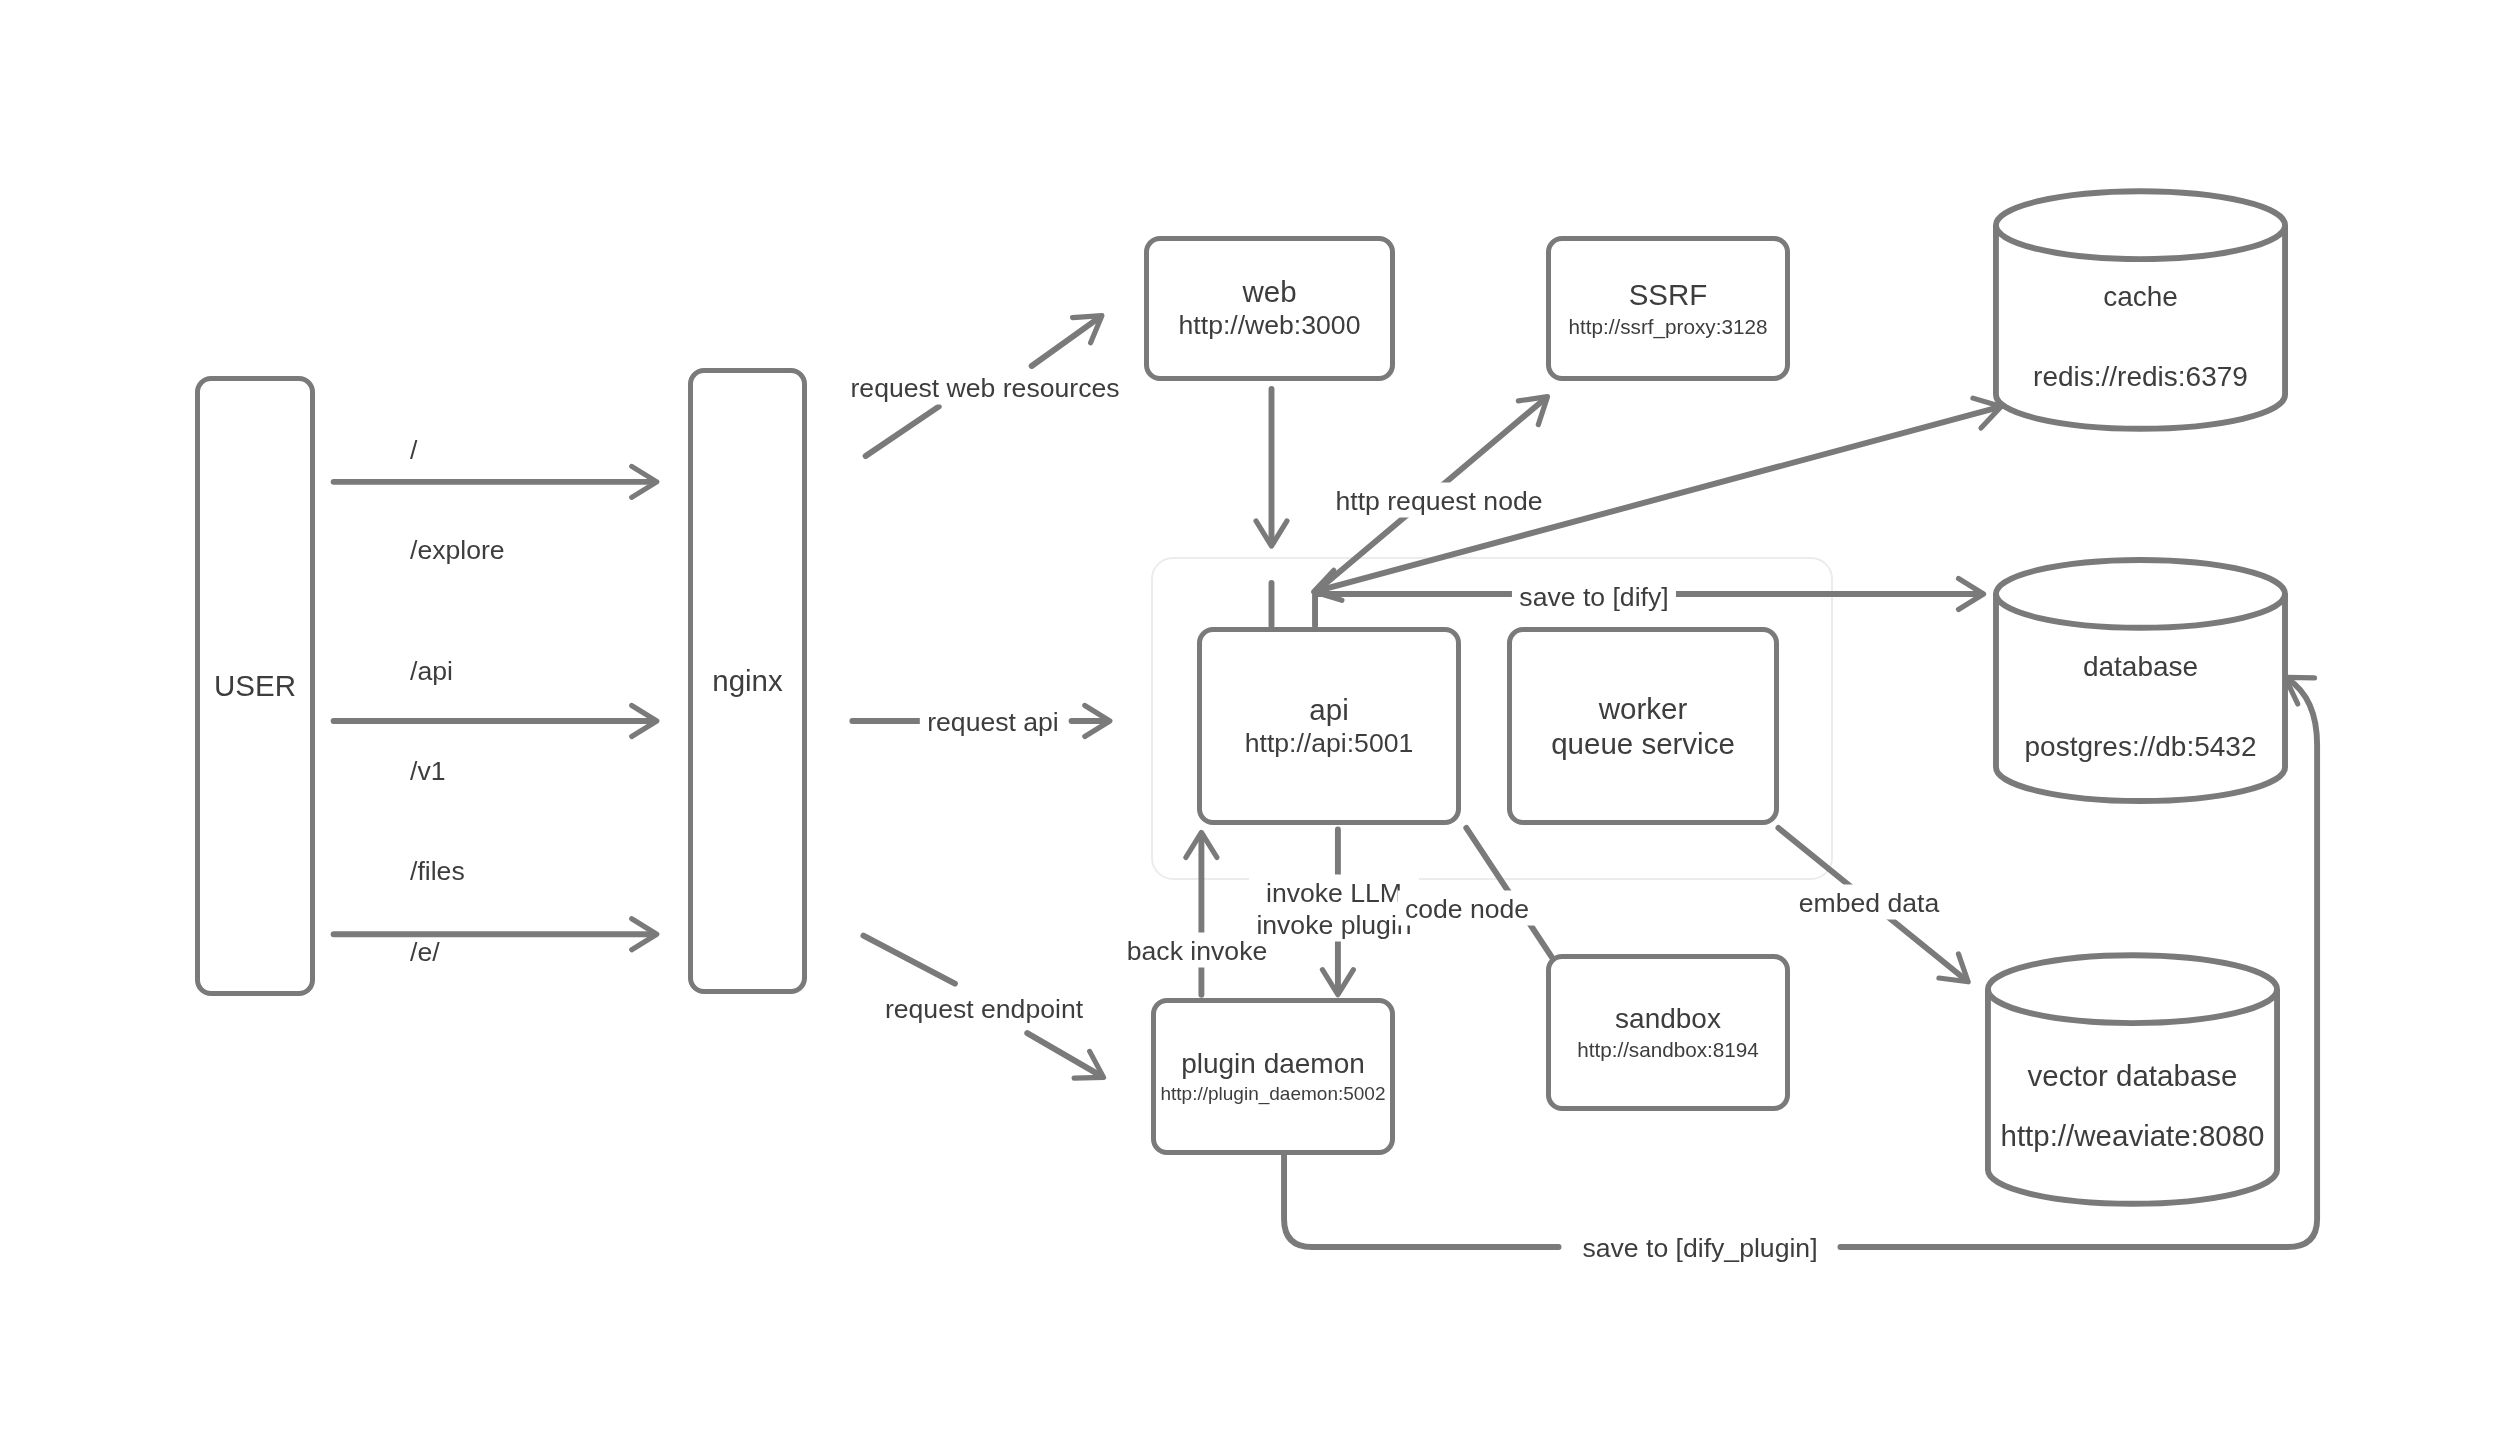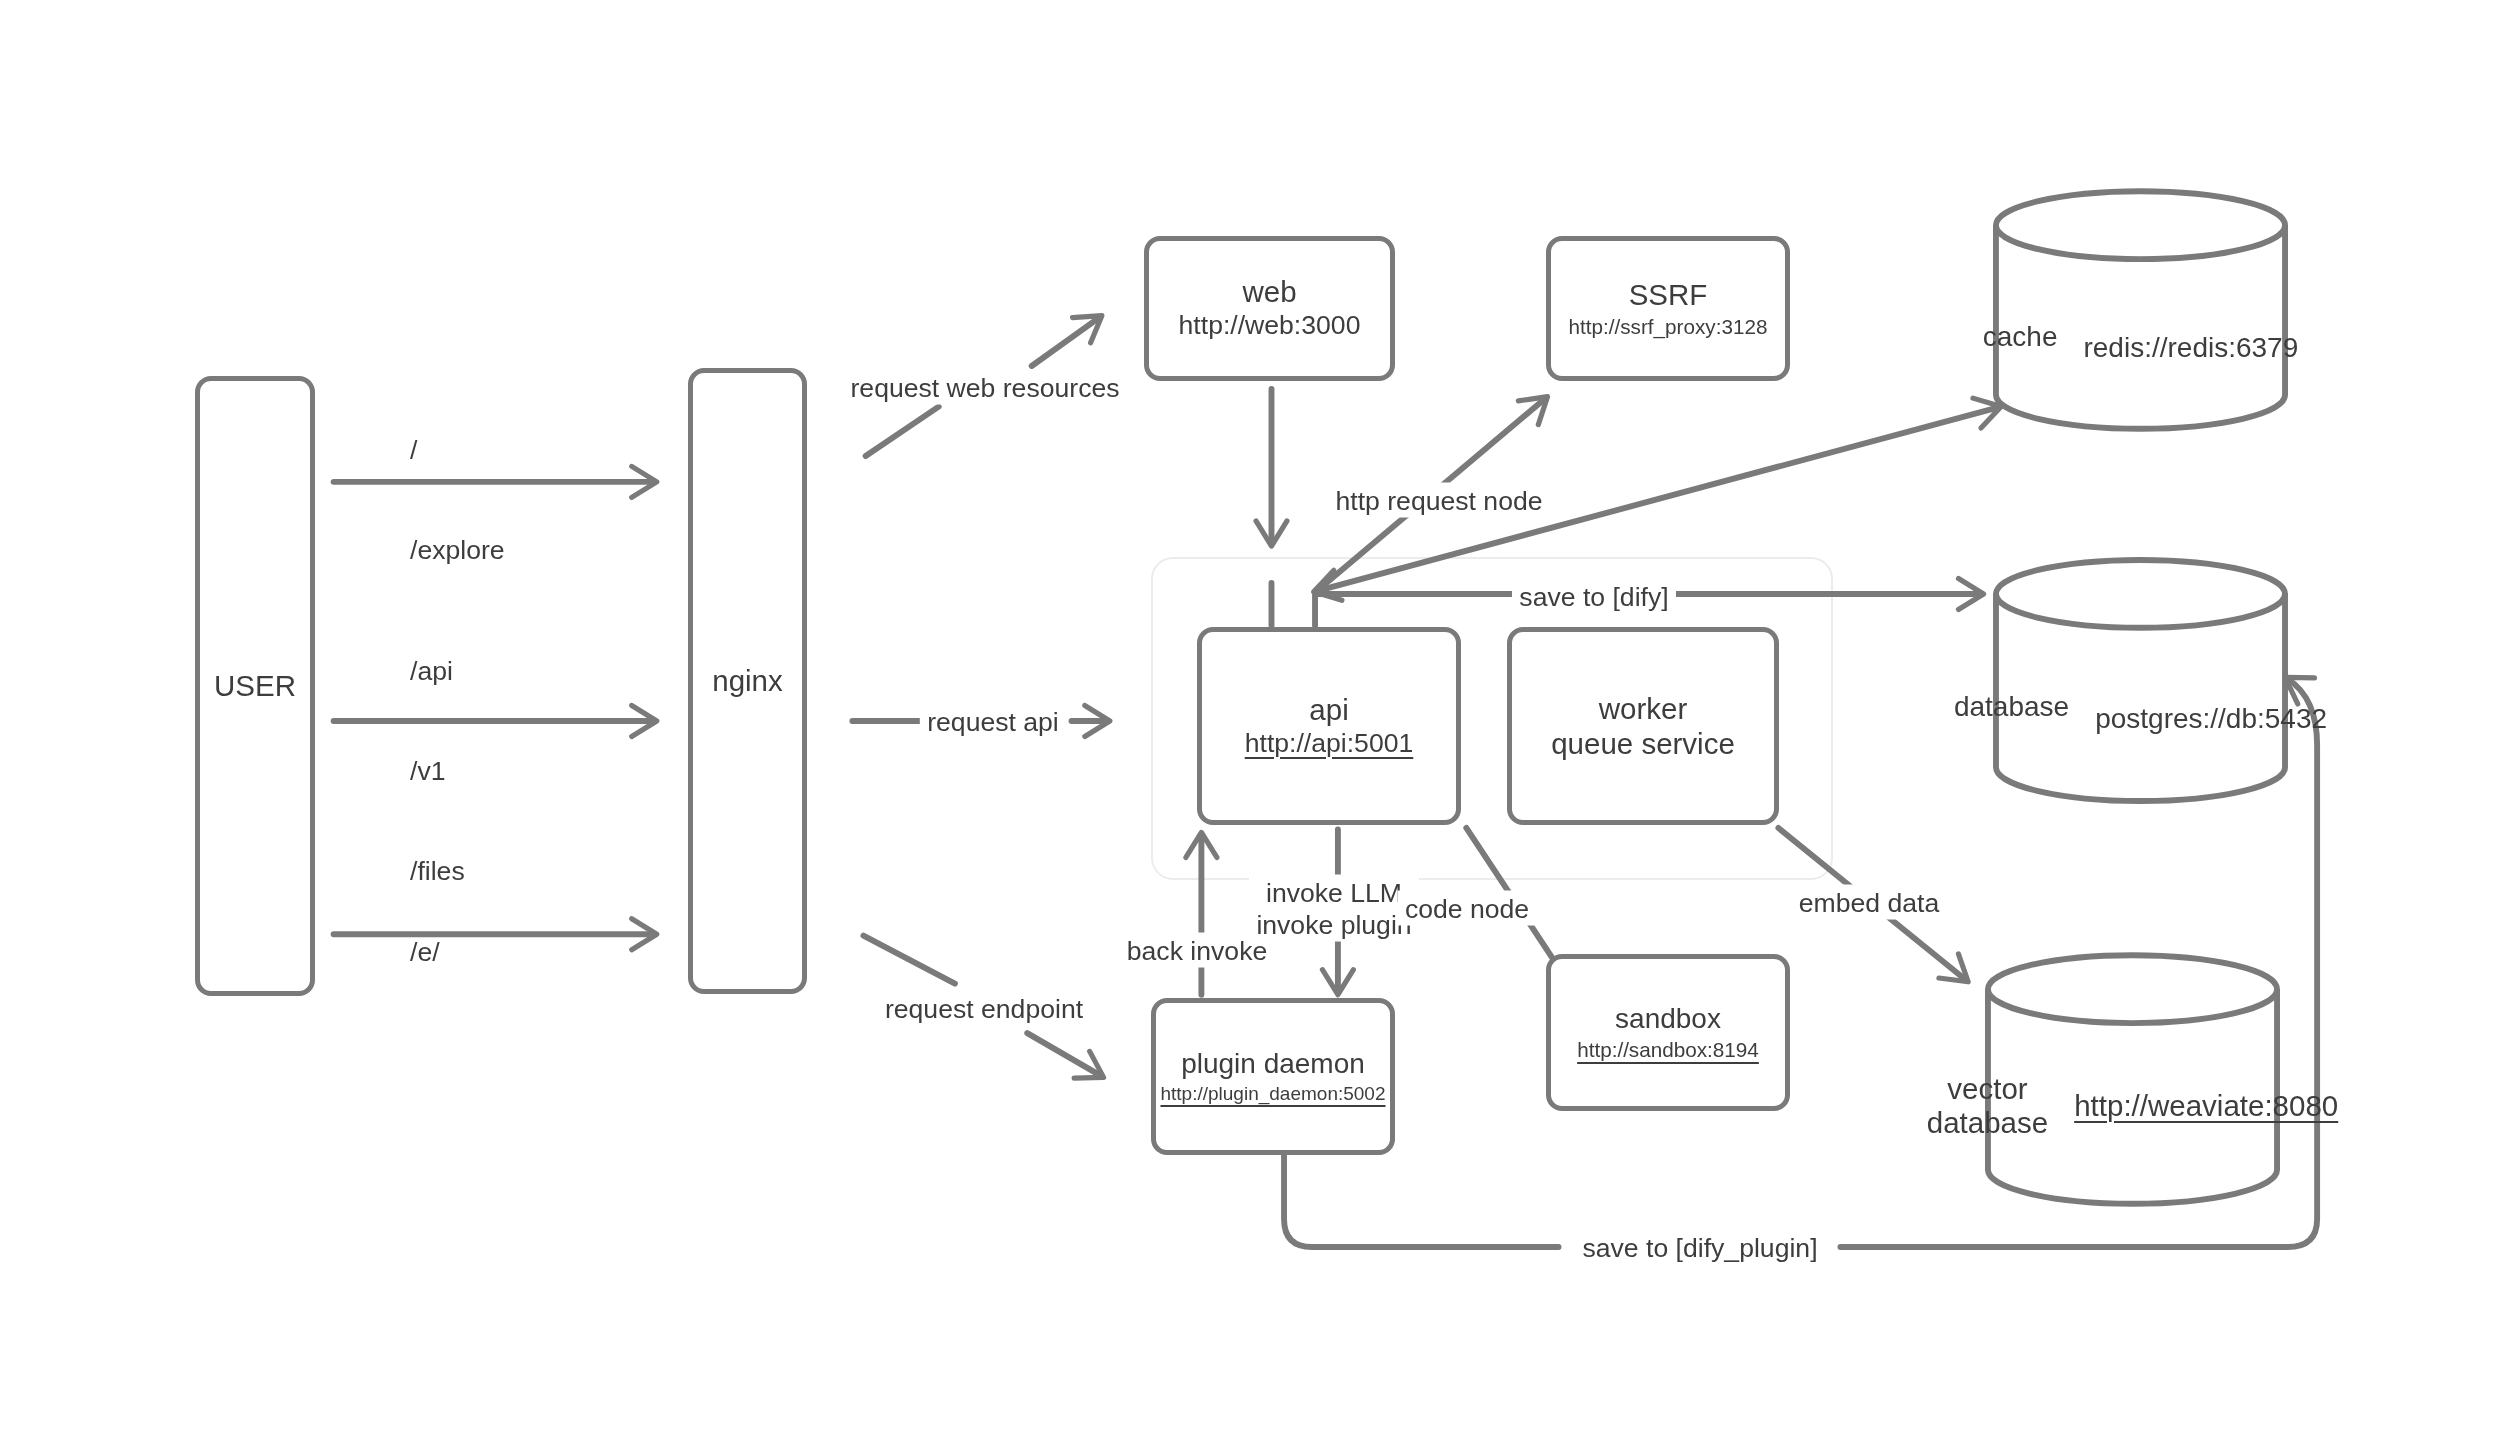--- a/index.html
+++ b/index.html
@@ -32,26 +32,26 @@
     text-align: center;
     z-index: 3;
     box-sizing: border-box;
     gap: 3px;
   }
   .node .title { font-size: 29.5px; line-height: 32px; }
   .node .title-sm { font-size: 28px; line-height: 31px; }
   .node .url { font-size: 26.6px; line-height: 29.5px; }
   .node .url-sm { font-size: 20.7px; line-height: 25px; }
   .node .url-xs { font-size: 19px; line-height: 23.6px; }
-  .link { text-decoration: underline; text-underline-offset: 5.2px; text-decoration-thickness: 1.5px; }
+  .link { text-underline-offset: 5.2px; text-decoration-thickness: 1.5px; }
   .cylinder { position: absolute; z-index: 3; }
   .cylinder svg { display: block; }
   .cyl-text {
     position: absolute; left: 0; top: 0; width: 100%; height: 100%;
-    display: flex; flex-direction: row; align-items: center; justify-content: center;
+    display: flex; flex-direction: column; align-items: center; justify-content: center;
     padding-top: 52px; box-sizing: border-box; text-align: center; gap: 26px;
   }
   .cyl-text .title { font-size: 28px; line-height: 31px; }
   .cyl-text .url { font-size: 28px; line-height: 31px; margin-top: 23px; }
   .cyl-text .url-lg { font-size: 29.5px; line-height: 34px; }
   .edge-label {
     position: absolute;
     transform: translate(-50%, -50%);
     font-size: 26.6px;
     line-height: 32px;

